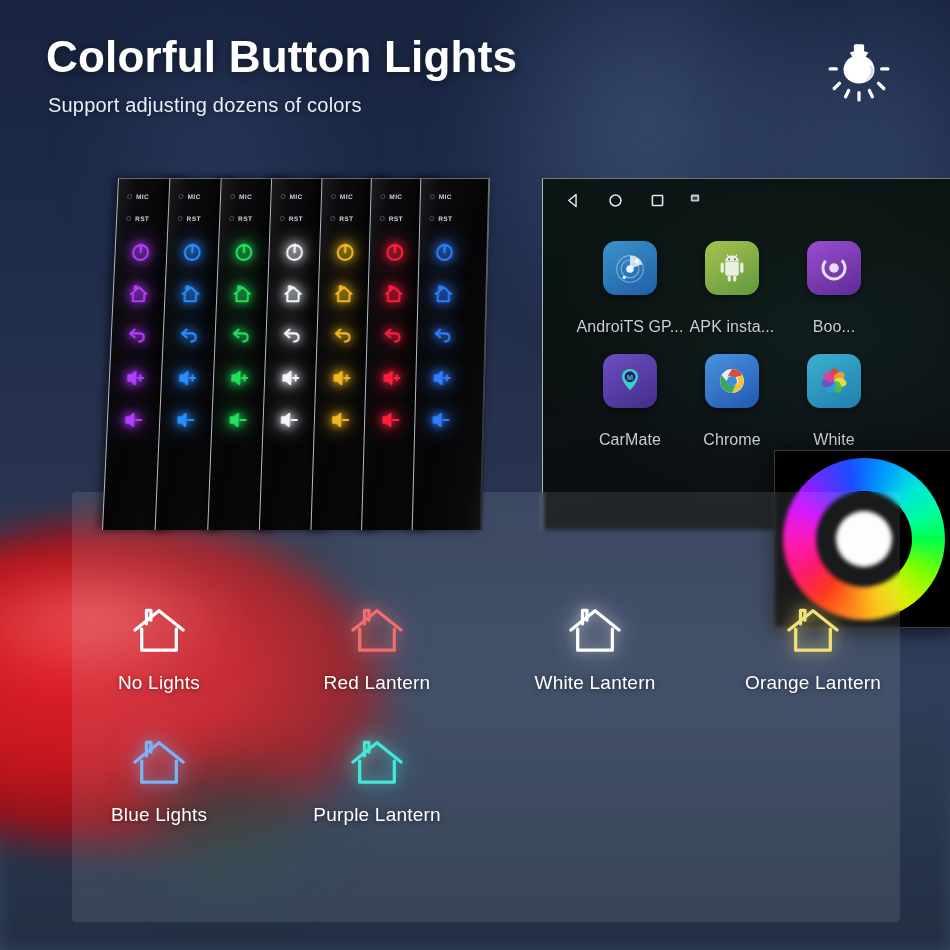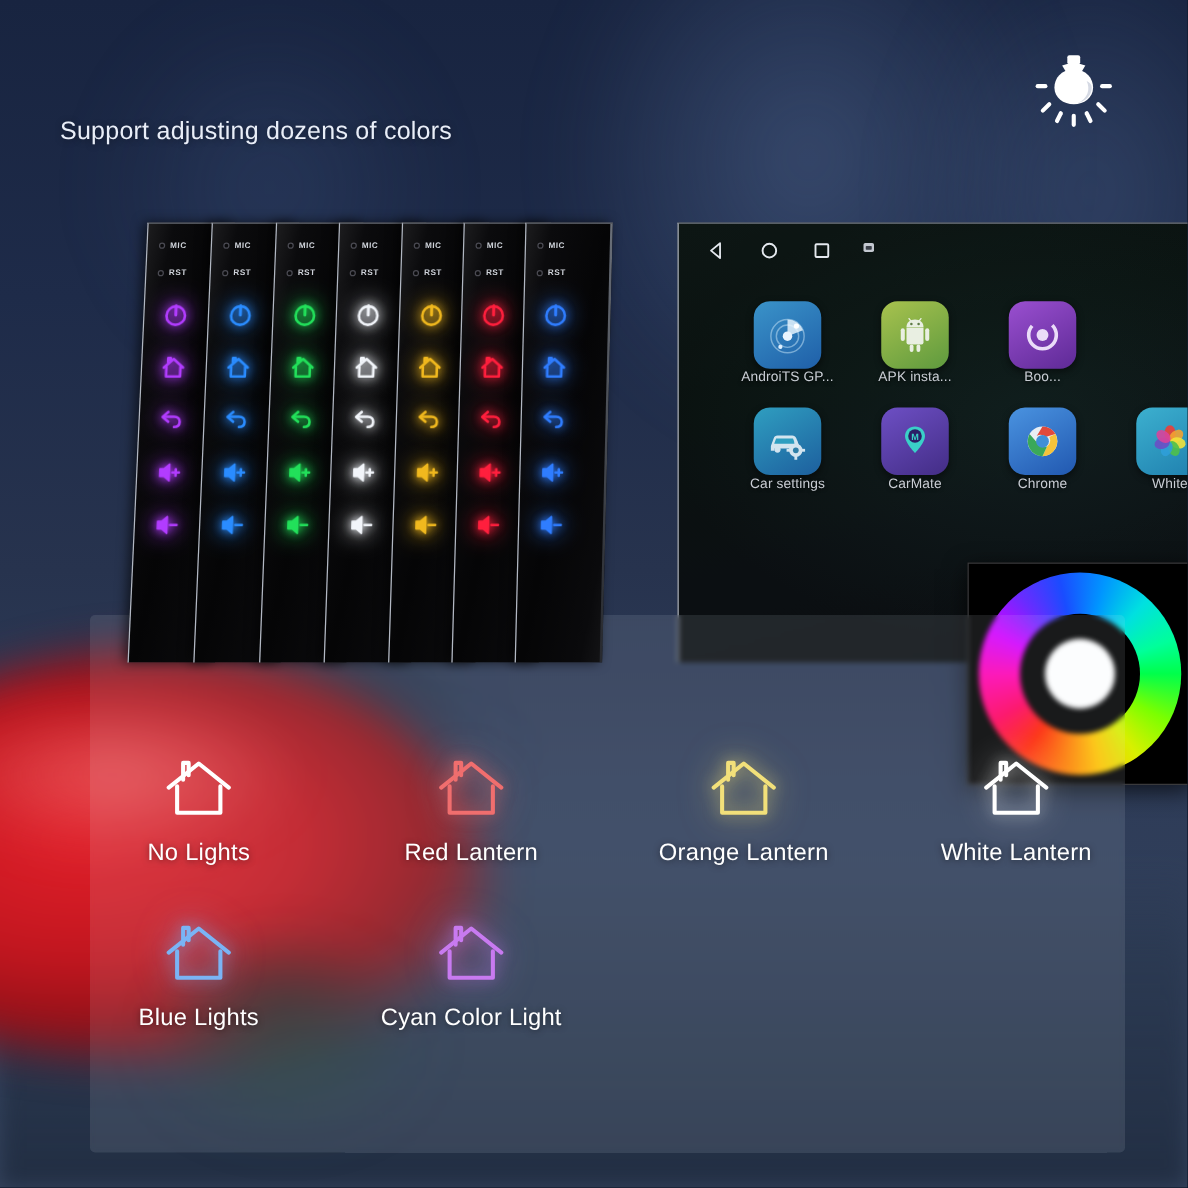--- a/index.html
+++ b/index.html
@@ -125,21 +125,21 @@
 
   .app-grid { position:absolute; left:36px; top:62px; width:470px; }
   .app-row { display:flex; gap:0; }
   .app-cell { width:102px; display:flex; flex-direction:column; align-items:center; }
   .app-tile {
     width:54px; height:54px; border-radius:13px;
     display:flex; align-items:center; justify-content:center;
     box-shadow:0 2px 6px rgba(0,0,0,.45);
   }
   .app-label {
-    margin-top:1px; font-size:11px; color:#c9cdd4; letter-spacing:.1px;
+    margin-top:23px; font-size:16px; color:#c9cdd4; letter-spacing:.1px;
     white-space:nowrap; text-shadow:0 1px 3px rgba(0,0,0,.6);
   }
   .page-dots { position:absolute; left:0; top:300px; width:518px; display:flex; justify-content:center; gap:7px; }
   .pd { width:16px; height:3px; border-radius:2px; background:#51555c; }
   .pd.on { background:#d9dde4; }
 
   
   #color-wheel-overlay {
     position:absolute; left:664px; top:272px; width:180px; height:178px;
     background:#000; border:1px solid #3a3a3c;
@@ -190,20 +190,21 @@
   <div class="bg-blue-strip"></div>
   <div class="road-blur"></div>
   <div class="car-dark"></div>
   <div class="car-body"></div>
   <div class="car-hl"></div>
   <div class="car-wheel"></div>
   <div class="green-blob"></div>
 </div>
 
 <div id="header">
+  <div class="title">Colorful Button Lights</div>
   <div class="subtitle">Support adjusting dozens of colors</div>
   <svg class="bulb" viewBox="0 0 64 64">
     <rect x="27" y="6" width="10" height="7" rx="1.6" fill="#fff"></rect>
     <path d="M23 14 Q32 10 41 14 L38 19 L26 19 Z" fill="#fff"></path>
     <path d="M32 17 C22 17 17 24 17 31 C17 39 24 44 32 44 C40 44 47 39 47 31 C47 24 42 17 32 17 Z" fill="#fff"></path>
     <path d="M42 26 C45 32 43 40 35 43 C41 42 46 37 46 31 C46 29 44.5 27 42 26 Z" fill="#d6dae4"></path>
     <g stroke="#fff" stroke-width="3.2" stroke-linecap="round">
       <line x1="10" y1="30" x2="4" y2="30"></line>
       <line x1="54" y1="30" x2="60" y2="30"></line>
       <line x1="13" y1="44" x2="8" y2="49"></line>
@@ -579,39 +580,20 @@
               <svg width="34" height="34" viewBox="0 0 40 40">
       <circle cx="20" cy="20" r="13" fill="none" stroke="#eadcf8" stroke-width="3.4" stroke-dasharray="60 22" transform="rotate(-45 20 20)"></circle>
       <circle cx="20" cy="20" r="5.6" fill="#eadcf8"></circle>
               </svg>
             </div>
         <div class="app-label">Boo...</div>
       </div>
         </div>
         <div class="app-row" style="margin-top:18px">
           <div class="app-cell">
-        <div class="app-tile" style="background:linear-gradient(150deg,#2f9ec0,#1d5f9e)">
-              <svg width="38" height="38" viewBox="0 0 40 40">
-      <path d="M6 24 L8.4 17.4 C8.9 16 10 15.2 11.6 15.2 H24 C25.6 15.2 26.6 16 27.4 17.4 L30 24 V28 H27 V26 H9 V28 H6 Z" fill="#d3e4ef"></path>
-      <path d="M10.4 17.6 H24.6 L26.4 22 H8.8 Z" fill="#2f9ec0"></path>
-      <circle cx="11.6" cy="27" r="2.6" fill="#d3e4ef"></circle>
-                <circle cx="24" cy="27" r="2.6" fill="#d3e4ef"></circle>
-      <circle cx="27" cy="27.6" r="5.6" fill="#d3e4ef"></circle>
-                <circle cx="27" cy="27.6" r="2.4" fill="#2f7fa8"></circle>
-      <g fill="#d3e4ef">
-                  <rect x="25.8" y="19.6" width="2.4" height="3.4"></rect>
-                  <rect x="25.8" y="32.2" width="2.4" height="3.4"></rect>
-                  <rect x="19.2" y="26.4" width="3.4" height="2.4"></rect>
-                  <rect x="31.4" y="26.4" width="3.4" height="2.4"></rect>
-                </g>
-              </svg>
-            </div>
-        <div class="app-label">Car settings</div>
-      </div>
-          <div class="app-cell">
         <div class="app-tile" style="background:linear-gradient(150deg,#6d4fc4,#432d86)">
               <svg width="34" height="34" viewBox="0 0 40 40">
       <path d="M20 6 C14.6 6 10.6 10 10.6 15 C10.6 21.6 20 31 20 31 C20 31 29.4 21.6 29.4 15 C29.4 10 25.4 6 20 6 Z" fill="#3ad0c8"></path>
       <circle cx="20" cy="15" r="6.4" fill="#2a1e66"></circle>
       <text x="20" y="18.4" font-family="Liberation Sans, sans-serif" font-size="8.6" font-weight="700" fill="#3ad0c8" text-anchor="middle">M</text>
               </svg>
             </div>
         <div class="app-label">CarMate</div>
       </div>
           <div class="app-cell">
@@ -668,45 +650,45 @@
       </div>
       <div class="lantern-cell">
       <svg class="lantern-ico" viewBox="0 0 60 52" style="filter:drop-shadow(0 0 6px rgba(240,110,110,.55)) drop-shadow(0 0 13px rgba(240,110,110,.55))">
         <path d="M5 25 L30 5 L55 25" fill="none" stroke="#f06e6e" stroke-width="3.4" stroke-linecap="round" stroke-linejoin="round"></path>
         <path d="M12 24 V46 H48 V24" fill="none" stroke="#f06e6e" stroke-width="3.4" stroke-linecap="round" stroke-linejoin="round"></path>
         <path d="M17 18.5 V4.5 H21.6 V14.8" fill="none" stroke="#f06e6e" stroke-width="3.4" stroke-linecap="round" stroke-linejoin="round"></path>
       </svg>
       <div class="lantern-label">Red Lantern</div>
       </div>
       <div class="lantern-cell">
+      <svg class="lantern-ico" viewBox="0 0 60 52" style="filter:drop-shadow(0 0 6px rgba(255,255,255,.45)) drop-shadow(0 0 13px rgba(255,255,255,.45))">
+        <path d="M5 25 L30 5 L55 25" fill="none" stroke="#ffffff" stroke-width="3.4" stroke-linecap="round" stroke-linejoin="round"></path>
+        <path d="M12 24 V46 H48 V24" fill="none" stroke="#ffffff" stroke-width="3.4" stroke-linecap="round" stroke-linejoin="round"></path>
+        <path d="M17 18.5 V4.5 H21.6 V14.8" fill="none" stroke="#ffffff" stroke-width="3.4" stroke-linecap="round" stroke-linejoin="round"></path>
+      </svg>
+      <div class="lantern-label">White Lantern</div>
+      </div>
+      <div class="lantern-cell">
       <svg class="lantern-ico" viewBox="0 0 60 52" style="filter:drop-shadow(0 0 6px rgba(242,224,122,.55)) drop-shadow(0 0 13px rgba(242,224,122,.55))">
         <path d="M5 25 L30 5 L55 25" fill="none" stroke="#f2e07a" stroke-width="3.4" stroke-linecap="round" stroke-linejoin="round"></path>
         <path d="M12 24 V46 H48 V24" fill="none" stroke="#f2e07a" stroke-width="3.4" stroke-linecap="round" stroke-linejoin="round"></path>
         <path d="M17 18.5 V4.5 H21.6 V14.8" fill="none" stroke="#f2e07a" stroke-width="3.4" stroke-linecap="round" stroke-linejoin="round"></path>
       </svg>
       <div class="lantern-label">Orange Lantern</div>
-      </div>
-      <div class="lantern-cell">
-      <svg class="lantern-ico" viewBox="0 0 60 52" style="filter:drop-shadow(0 0 6px rgba(255,255,255,.45)) drop-shadow(0 0 13px rgba(255,255,255,.45))">
-        <path d="M5 25 L30 5 L55 25" fill="none" stroke="#ffffff" stroke-width="3.4" stroke-linecap="round" stroke-linejoin="round"></path>
-        <path d="M12 24 V46 H48 V24" fill="none" stroke="#ffffff" stroke-width="3.4" stroke-linecap="round" stroke-linejoin="round"></path>
-        <path d="M17 18.5 V4.5 H21.6 V14.8" fill="none" stroke="#ffffff" stroke-width="3.4" stroke-linecap="round" stroke-linejoin="round"></path>
-      </svg>
-      <div class="lantern-label">White Lantern</div>
       </div>
       <div class="lantern-cell">
       <svg class="lantern-ico" viewBox="0 0 60 52" style="filter:drop-shadow(0 0 6px rgba(122,180,245,.55)) drop-shadow(0 0 13px rgba(122,180,245,.55))">
         <path d="M5 25 L30 5 L55 25" fill="none" stroke="#7ab4f5" stroke-width="3.4" stroke-linecap="round" stroke-linejoin="round"></path>
         <path d="M12 24 V46 H48 V24" fill="none" stroke="#7ab4f5" stroke-width="3.4" stroke-linecap="round" stroke-linejoin="round"></path>
         <path d="M17 18.5 V4.5 H21.6 V14.8" fill="none" stroke="#7ab4f5" stroke-width="3.4" stroke-linecap="round" stroke-linejoin="round"></path>
       </svg>
       <div class="lantern-label">Blue Lights</div>
       </div>
       <div class="lantern-cell">
-      <svg class="lantern-ico" viewBox="0 0 60 52" style="filter:drop-shadow(0 0 6px rgba(200,122,240,.55)) drop-shadow(0 0 13px rgba(200,122,240,.55))">
-        <path d="M5 25 L30 5 L55 25" fill="none" stroke="#c87af0" stroke-width="3.4" stroke-linecap="round" stroke-linejoin="round"></path>
-        <path d="M12 24 V46 H48 V24" fill="none" stroke="#c87af0" stroke-width="3.4" stroke-linecap="round" stroke-linejoin="round"></path>
-        <path d="M17 18.5 V4.5 H21.6 V14.8" fill="none" stroke="#c87af0" stroke-width="3.4" stroke-linecap="round" stroke-linejoin="round"></path>
+      <svg class="lantern-ico" viewBox="0 0 60 52" style="filter:drop-shadow(0 0 6px rgba(69,232,216,.55)) drop-shadow(0 0 13px rgba(69,232,216,.55))">
+        <path d="M5 25 L30 5 L55 25" fill="none" stroke="#45e8d8" stroke-width="3.4" stroke-linecap="round" stroke-linejoin="round"></path>
+        <path d="M12 24 V46 H48 V24" fill="none" stroke="#45e8d8" stroke-width="3.4" stroke-linecap="round" stroke-linejoin="round"></path>
+        <path d="M17 18.5 V4.5 H21.6 V14.8" fill="none" stroke="#45e8d8" stroke-width="3.4" stroke-linecap="round" stroke-linejoin="round"></path>
       </svg>
-      <div class="lantern-label">Cyan Color Light</div>
+      <div class="lantern-label">Purple Lantern</div>
       </div>
     </div>
 </div>
 
 </body></html>

